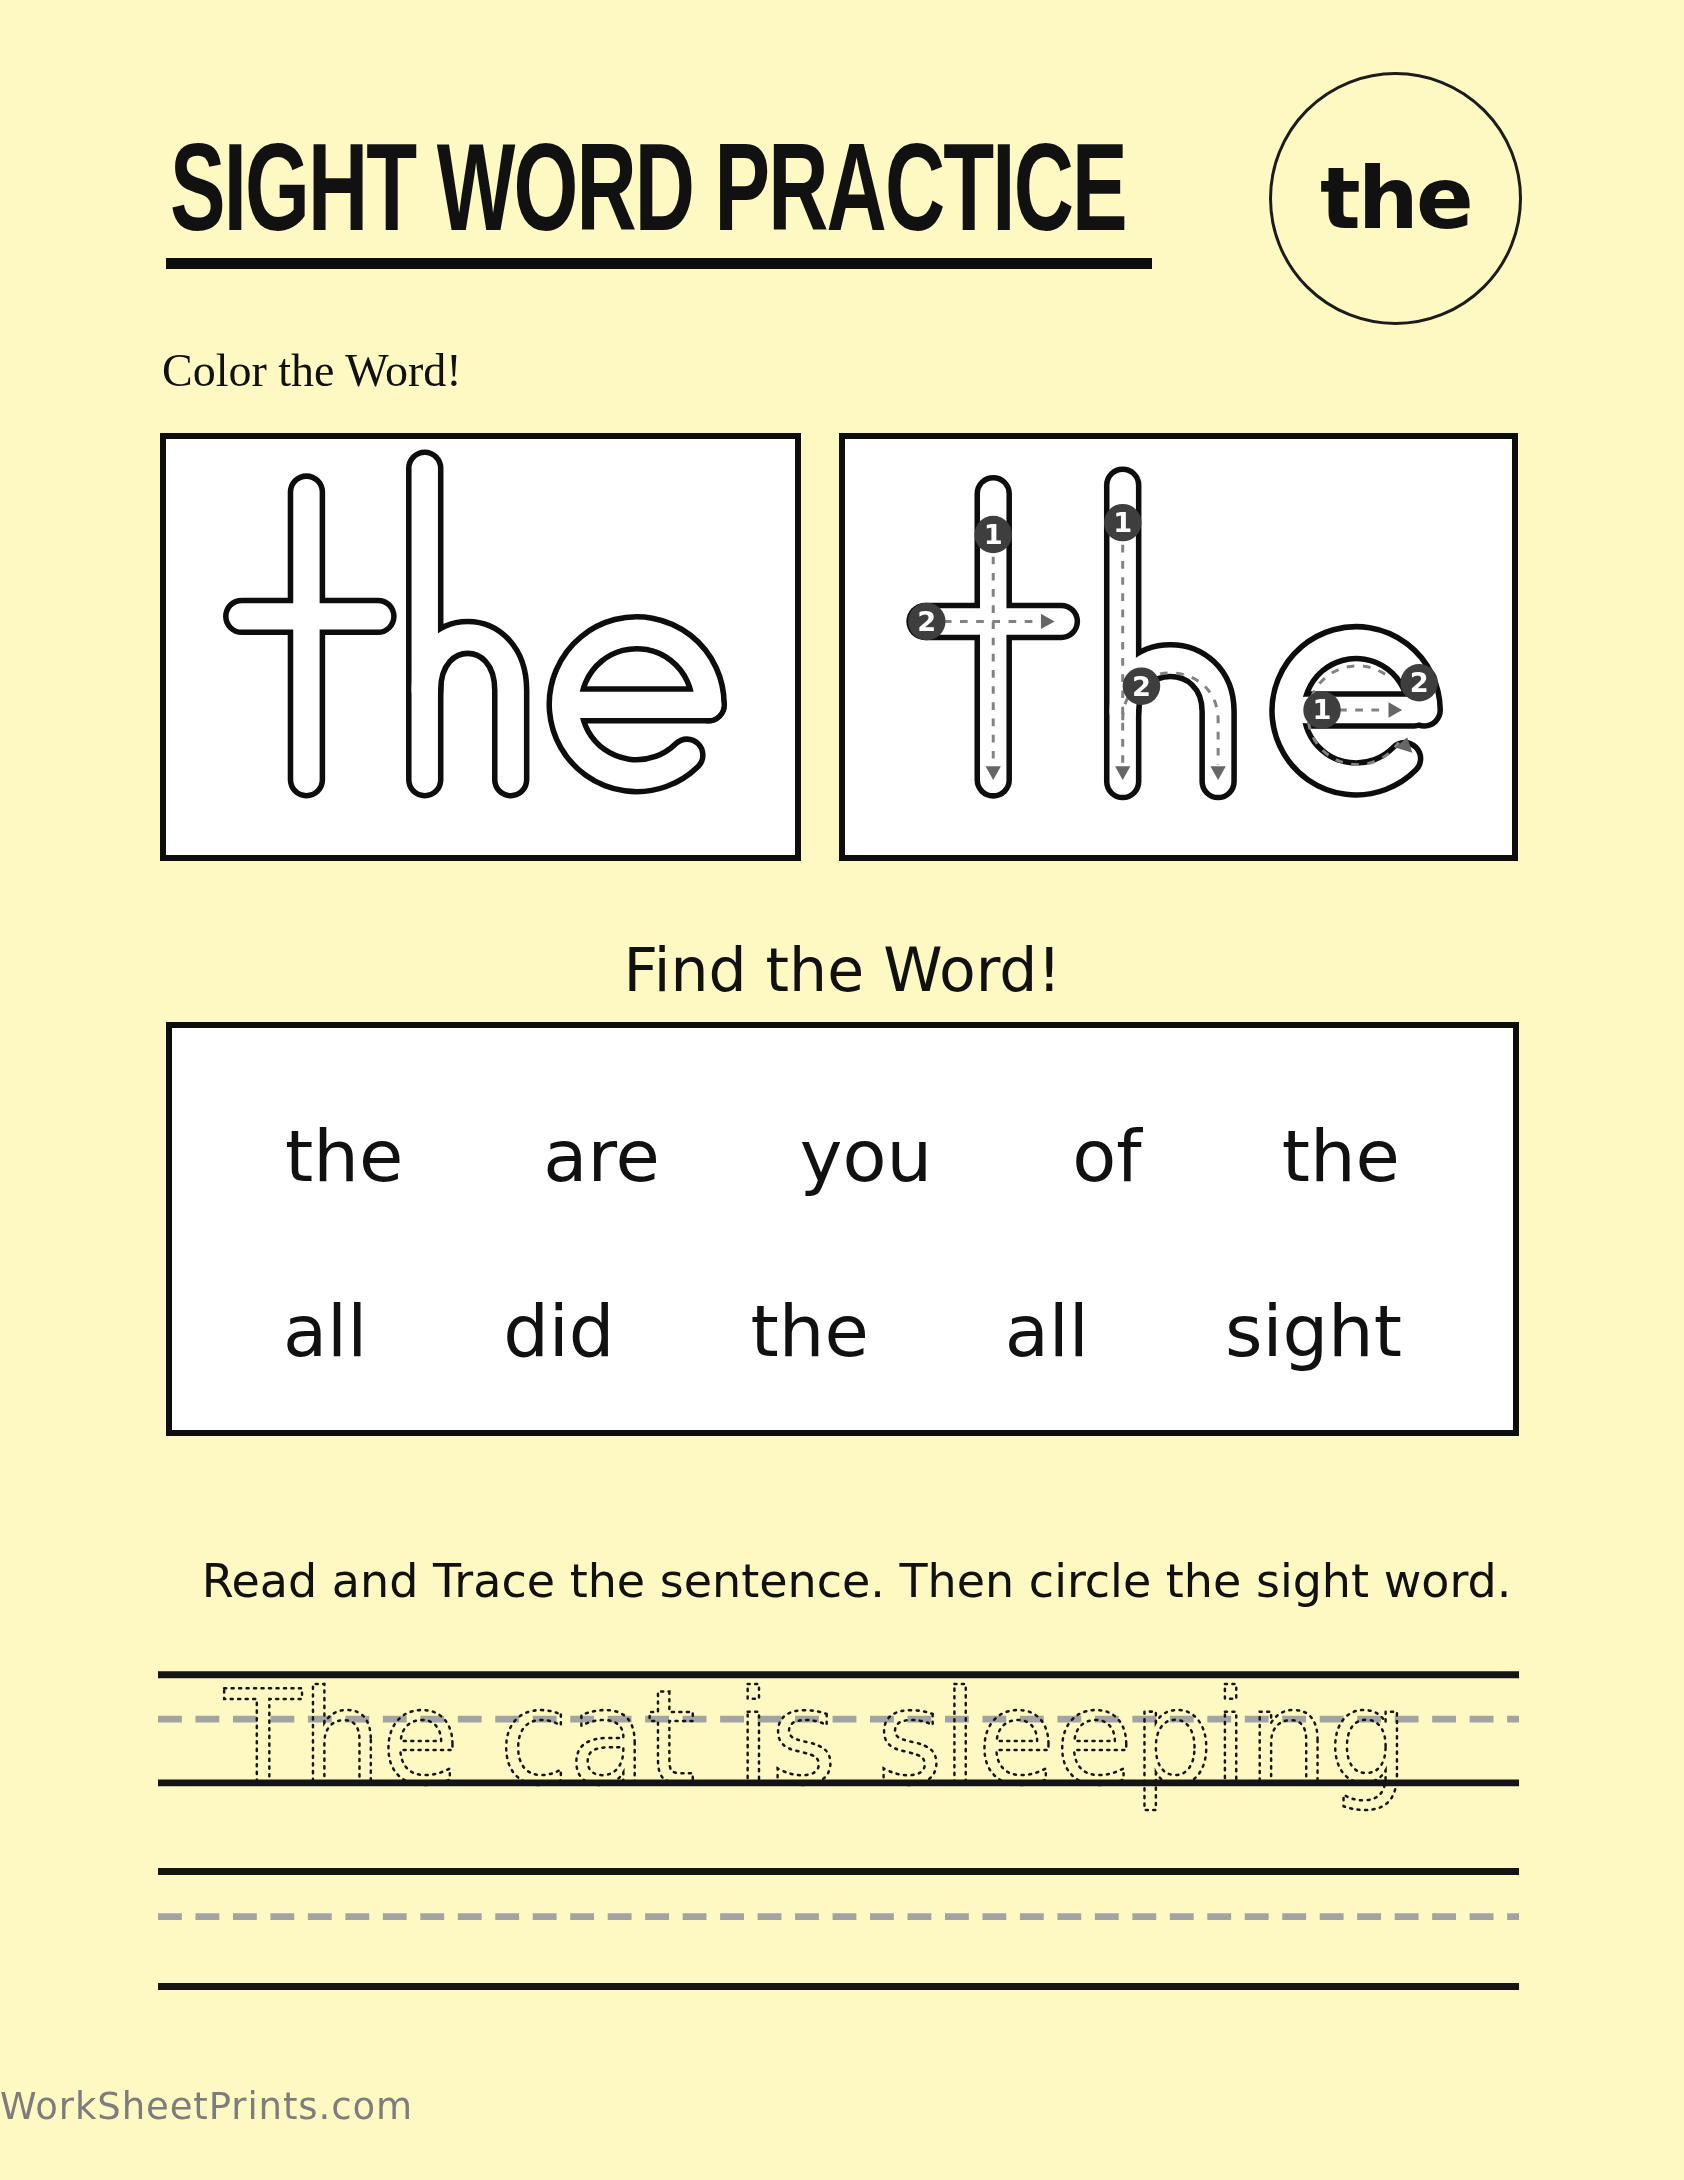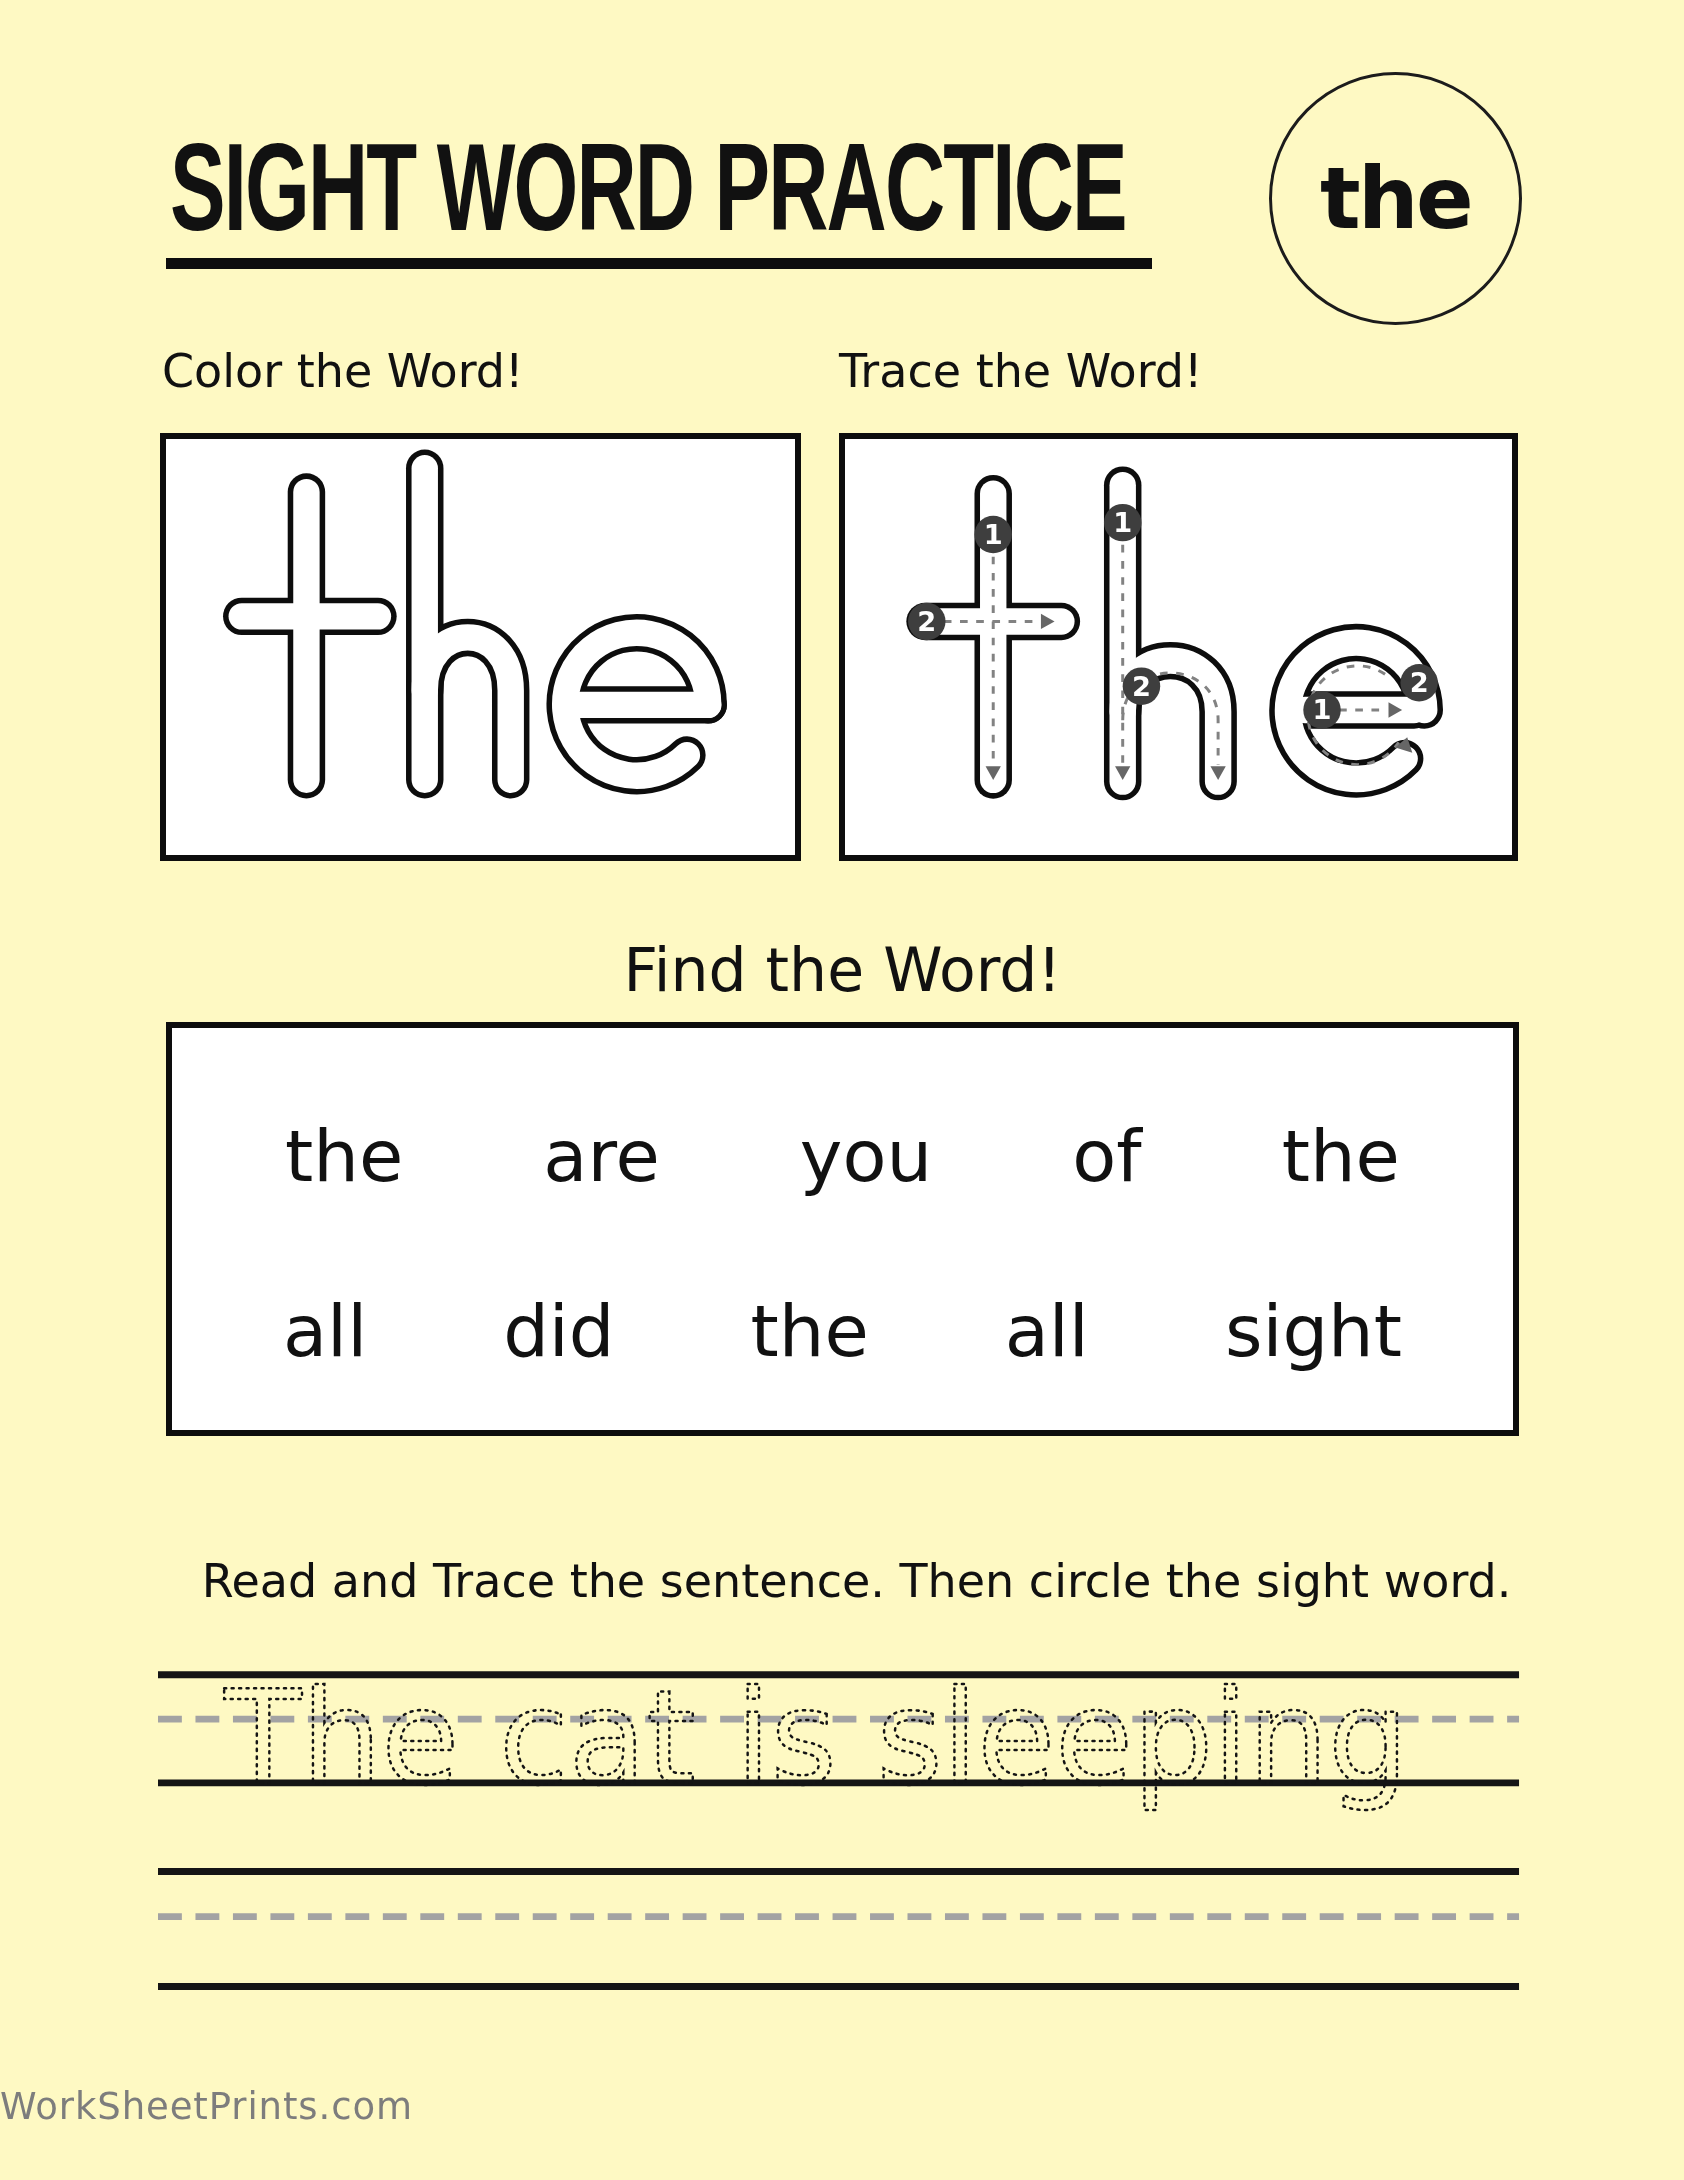--- a/index.html
+++ b/index.html
@@ -25,21 +25,21 @@
   .sight-word-circle{
     position:absolute;left:1269px;top:72px;width:247px;height:247px;
     border:3.4px solid #1c1c1c;border-radius:50%;
     display:flex;align-items:center;justify-content:center;
     font-weight:700;font-size:85px;letter-spacing:-2.6px;
   }
   
   .sec-label{
     position:absolute;top:344px;font-size:46px;font-weight:400;white-space:nowrap;
   }
-  .lbl-color{left:162px;}
+  .lbl-color{left:162px;font-family:Liberation Serif, serif;}
   .lbl-trace{left:839px;}
   .lbl-find{
     position:absolute;left:0;right:0;top:935px;text-align:center;
     font-size:60px;font-weight:400;
   }
   
   .activity-box{
     position:absolute;border:6px solid #0d0d0d;background:#fff;box-sizing:border-box;
   }
   .box-color{left:160px;top:433px;width:641px;height:428px;}
@@ -70,21 +70,20 @@
 
   <div class="title">
     <span class="title-inner">SIGHT WORD PRACTICE</span>
   </div>
   <div class="title-underline"></div>
   <div class="sight-word-circle">
     <span>the</span>
   </div>
 
   <div class="sec-label lbl-color">Color the Word!</div>
-  <div class="sec-label lbl-trace">Trace the Word!</div>
 
   <div class="activity-box box-color">
     <svg class="art" viewBox="0 0 739 488">
       <g stroke="#0d0d0d" stroke-width="44" fill="none" stroke-linecap="round" stroke-linejoin="round">
         <path d="M165,62 V400"></path>
         <path d="M89,208 H249"></path>
         <path d="M304,34 V400"></path>
         <path d="M304,295 C304,212 405,212 405,295 V400"></path>
         <path d="M470,312 H637"></path>
         <path d="M637,312 A84,84 0 1 0 612,371"></path>

